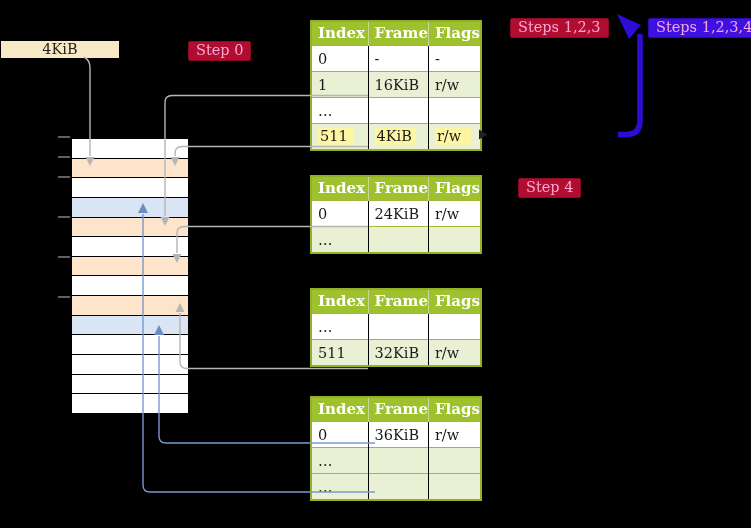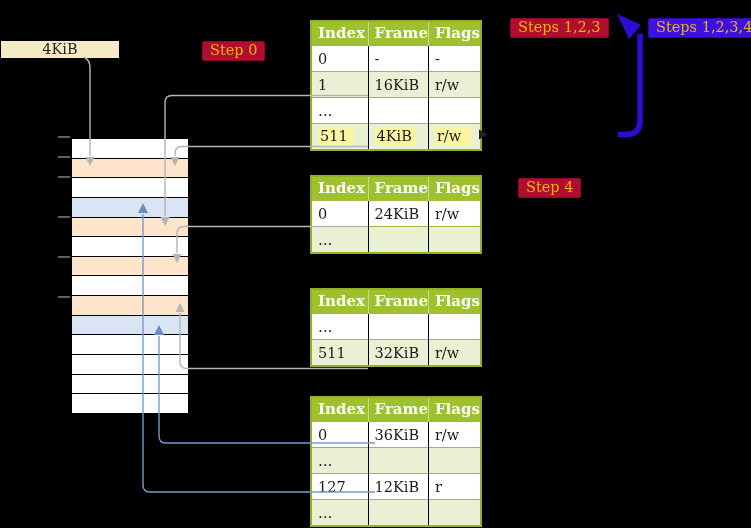--- a/index.html
+++ b/index.html
@@ -23,21 +23,21 @@
   
   #memcol{position:absolute;left:70px;top:137px;width:120px;height:278px;
           border:2px solid #000;box-sizing:border-box;display:flex;flex-direction:column;}
   .mrow{flex:1;border-top:1.5px solid #000;}
   .mrow:first-child{border-top:none;}
   .k-free{background:#ffffff;}
   .k-table{background:#fde4ca;}
   .k-page{background:#d9e4f5;}
 
   
-  .steplabel{position:absolute;color:#eab308;font-size:14.5px;line-height:17px;
+  .steplabel{position:absolute;color:#f9a8d4;font-size:14.5px;line-height:17px;
              padding:0 7px 1px 7px;border-radius:2px;white-space:nowrap;}
   .crimson{background:#b00d30;border:1px solid #8a0a24;}
   .bluevi{background:#3e10e2;border:1px solid #2c0aa8;}
   #sizebox{position:absolute;left:1px;top:41px;width:118px;height:17px;background:#f8e9c6;
            color:#222;font-size:14.5px;text-align:center;line-height:17px;}
 
   
   svg#overlay{position:absolute;left:0;top:0;z-index:5;pointer-events:none;}
 </style>
 </head>
@@ -56,21 +56,21 @@
     <div class="mrow k-free"></div>
     <div class="mrow k-table"></div>
     <div class="mrow k-page"></div>
     <div class="mrow k-free"></div>
     <div class="mrow k-free"></div>
     <div class="mrow k-free"></div>
     <div class="mrow k-free"></div>
   </div>
 
   <div id="sizebox">4KiB</div>
-  <div class="steplabel crimson" style="left:188px;top:41px;margin-left:14px;">Step 0</div>
+  <div class="steplabel crimson" style="left:188px;top:41px;">Step 0</div>
   <div class="steplabel crimson" style="left:510px;top:18px;">Steps 1,2,3</div>
   <div class="steplabel bluevi" style="left:648px;top:18px;">Steps 1,2,3,4</div>
   <div class="steplabel crimson" style="left:518px;top:156px;margin-top:22px;">Step 4</div>
 
   <table class="ptable" style="left:310px;top:20px;">
     <colgroup>
         <col class="c1">
         <col class="c2">
         <col class="c3">
       </colgroup>
@@ -175,25 +175,20 @@
     <tbody>
       <tr class="r-white">
         <td>0</td>
         <td>36KiB</td>
         <td>r/w</td>
       </tr>
       <tr class="r-green">
         <td>…</td>
         <td></td>
         <td></td>
-      </tr>
-      <tr class="r-white">
-        <td>127</td>
-        <td>12KiB</td>
-        <td>r</td>
       </tr>
       <tr class="r-green">
         <td>…</td>
         <td></td>
         <td></td>
       </tr>
     </tbody>
   </table>
 
   <svg id="overlay" width="751" height="528" viewBox="0 0 751 528">

